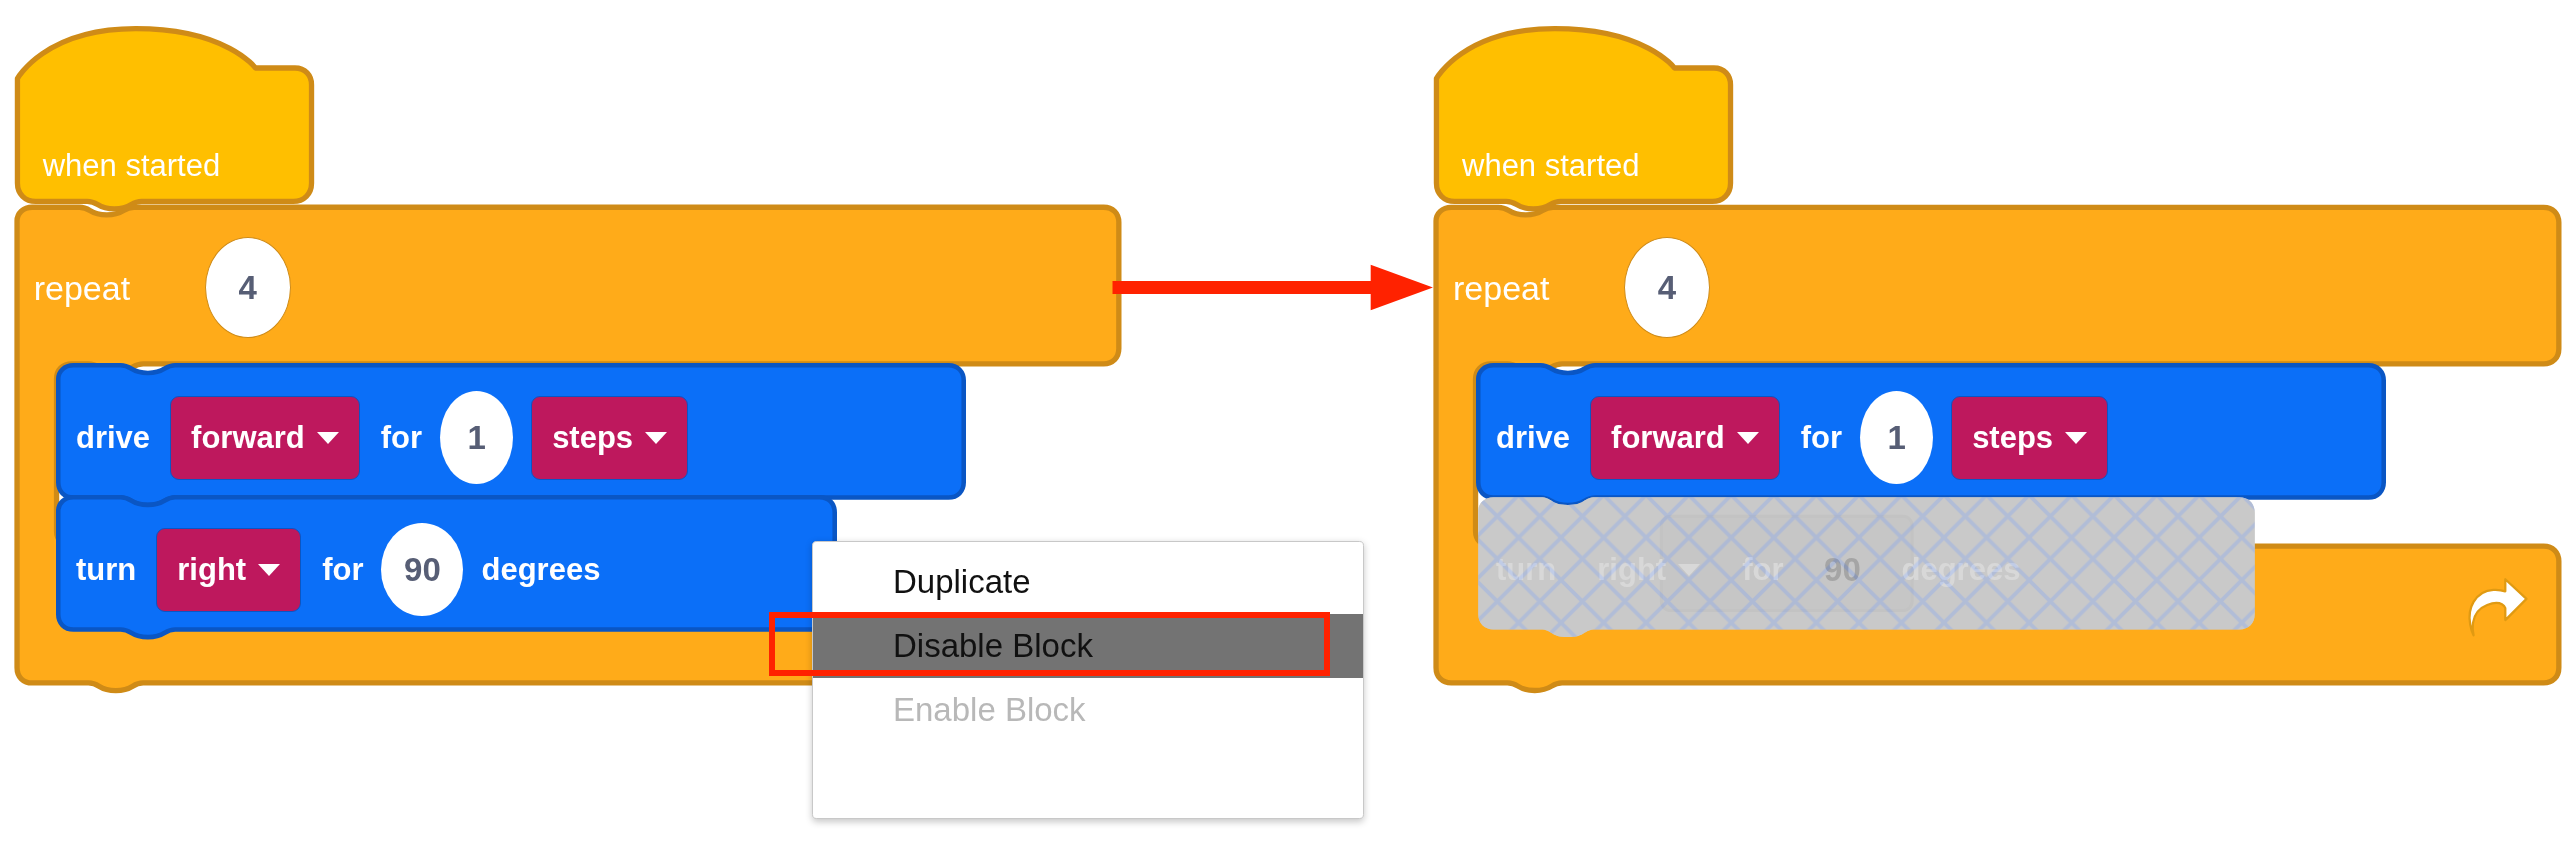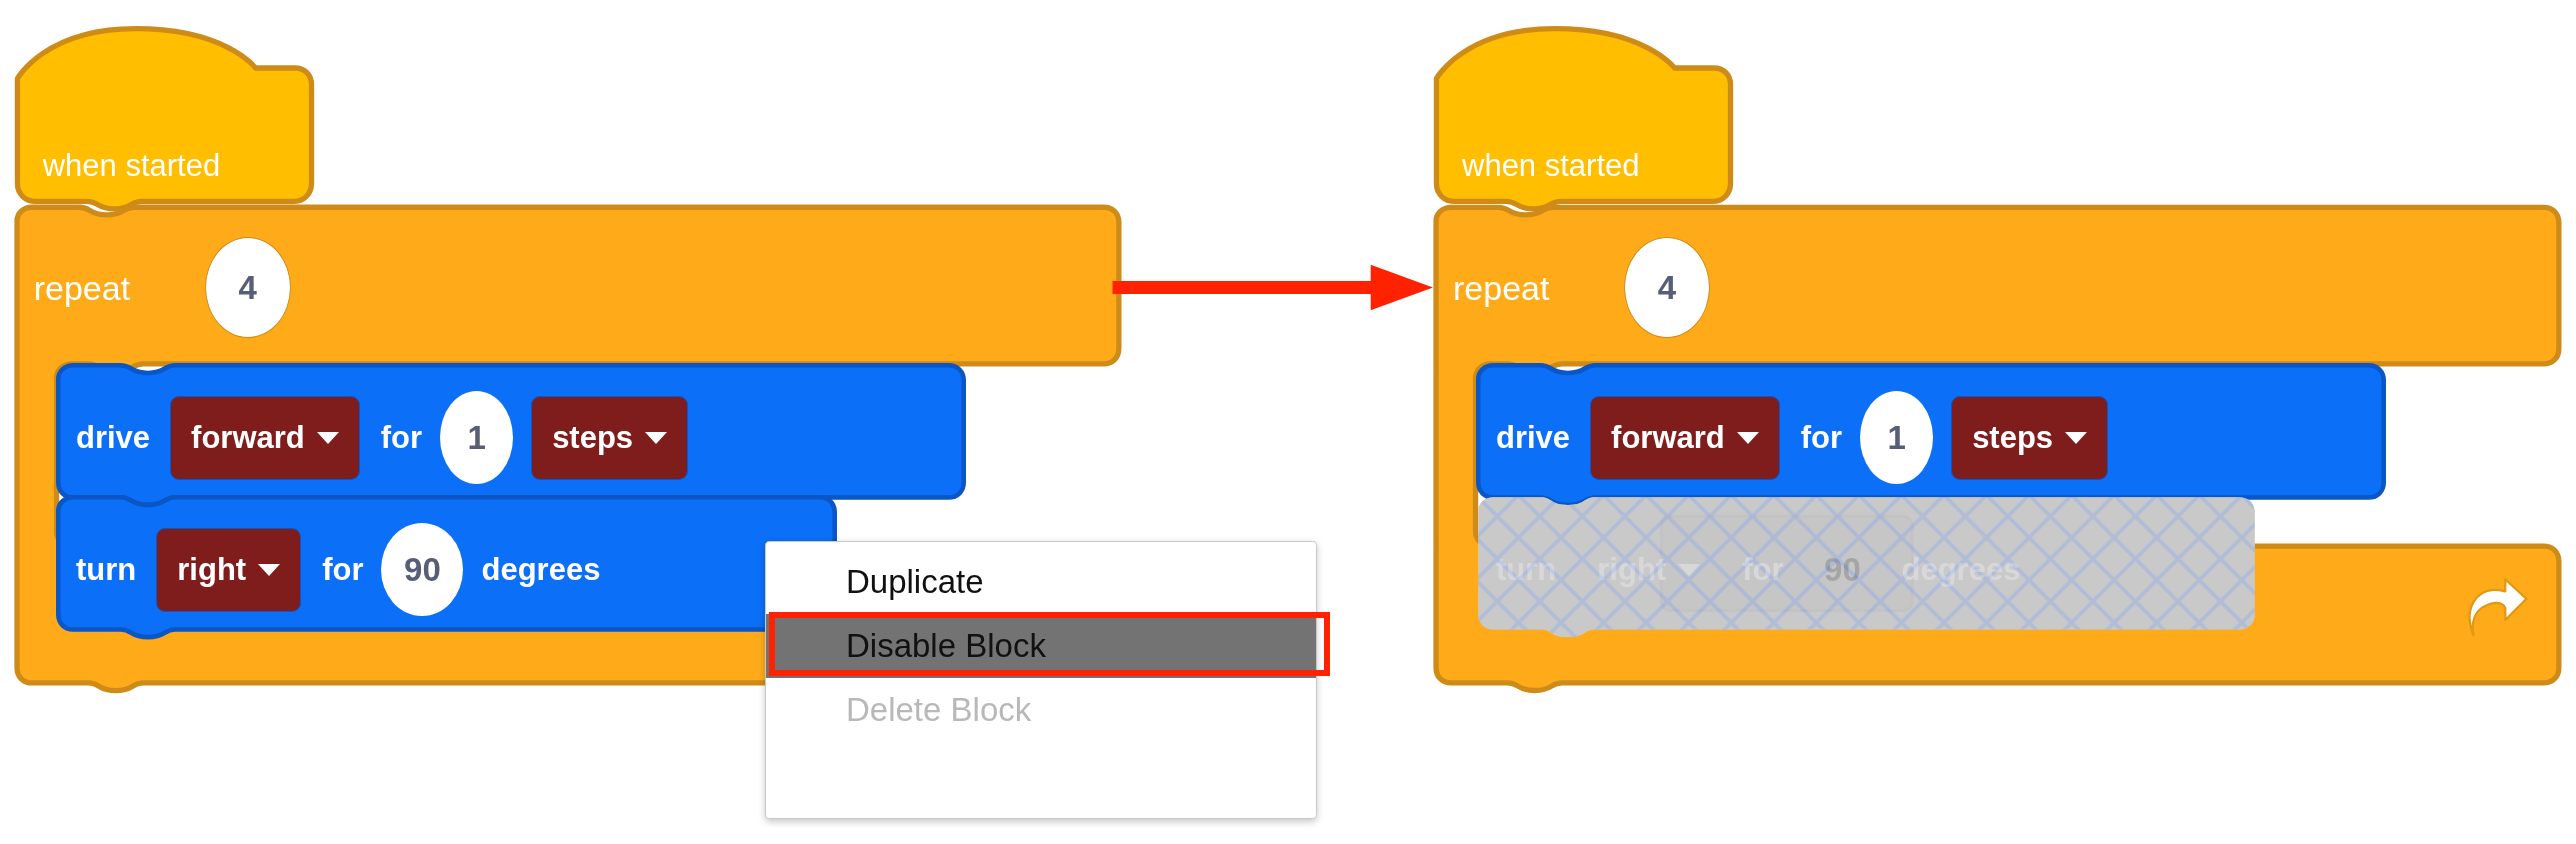--- a/index.html
+++ b/index.html
@@ -27,21 +27,21 @@
         color:#575e75;font-weight:bold;}
 
   
   .stackblk{position:absolute;}
   .stackblk .s-svg{position:absolute;left:0;top:0;}
   .s-row{position:absolute;display:flex;align-items:center;height:100%;}
   .s-word{font-size:31px;line-height:1;color:#fff;font-weight:bold;white-space:nowrap;text-align:center;}
 
   
   .dd{display:flex;align-items:center;justify-content:center;gap:12px;
-      border:1.5px solid #0a56c4;border-radius:9px;background:#7f1d1d;}
+      border:1.5px solid #0a56c4;border-radius:9px;background:#be185d;}
   .dd .dd-txt{font-size:31px;color:#fff;font-weight:bold;line-height:1;white-space:nowrap;}
   .caret{width:0;height:0;border-left:11.4px solid transparent;border-right:11.4px solid transparent;
          border-top:12px solid #ffffff;}
 
   
   .numoval{background:#ffffff;border-radius:50%/50%;display:flex;align-items:center;
            justify-content:center;color:#575e75;font-weight:bold;}
 
   
   .disabled-cover{position:absolute;pointer-events:none;}
@@ -135,29 +135,29 @@
         </span>
         <span class="s-word" style="margin-left:21px;">for</span>
         <span class="numoval" style="margin-left:18px;width:82px;height:93px;font-size:33px;">
           <span>90</span>
         </span>
         <span class="s-word" style="margin-left:18px;">degrees</span>
       </div>
     </div>
   </div>
 
-  <div class="ctxmenu" style="left:765px;top:541px;width:552px;height:278px;">
+  <div class="ctxmenu" style="left:812px;top:541px;width:552px;height:278px;">
     <div class="ctxitem" style="margin-top:7.6px;">
       <span>Duplicate</span>
     </div>
     <div class="ctxitem highlight">
       <span>Disable Block</span>
     </div>
     <div class="ctxitem disabled">
-      <span>Delete Block</span>
+      <span>Enable Block</span>
     </div>
   </div>
 
   <div class="hl-ring" style="left:769px;top:612px;width:561px;height:64px;"></div>
 
   <div class="redarrow" style="left:1111px;top:257px;width:325px;height:61px;">
     <svg width="325" height="61" viewBox="0 0 428 80">
       <line x1="2" y1="40" x2="350" y2="40" stroke="#ff2200" stroke-width="17"></line>
       <polygon points="342,10 424,40 342,70" fill="#ff2200"></polygon>
     </svg>

